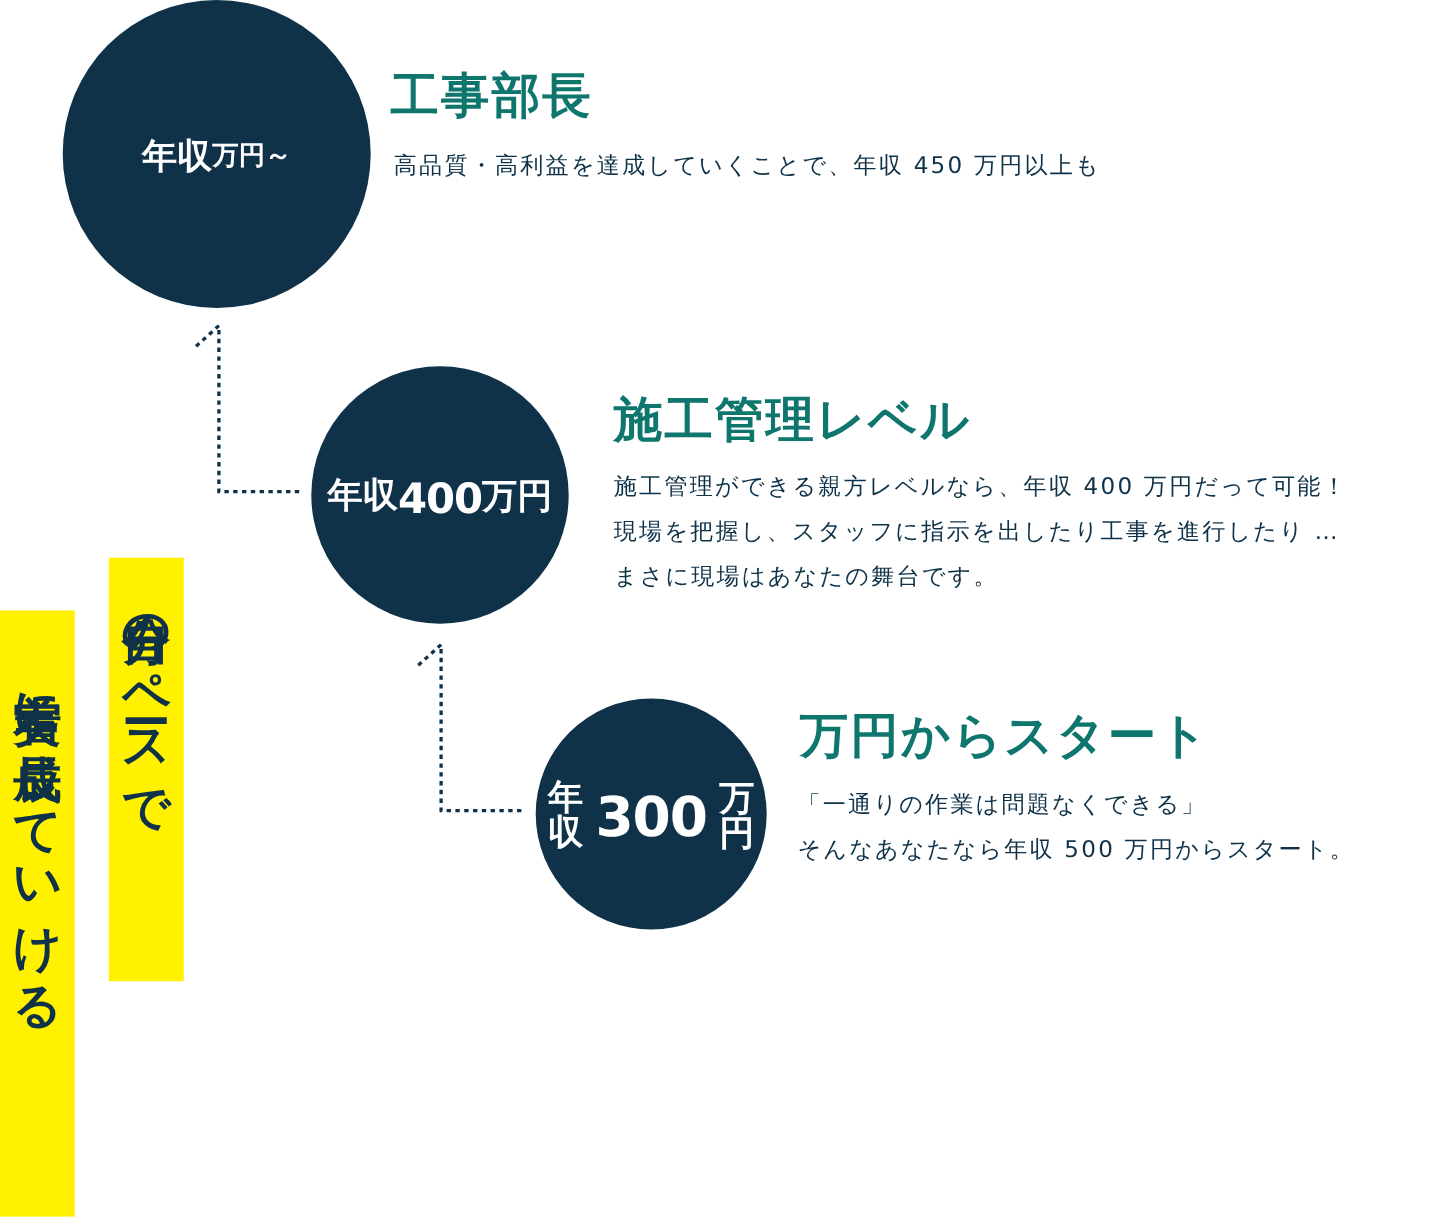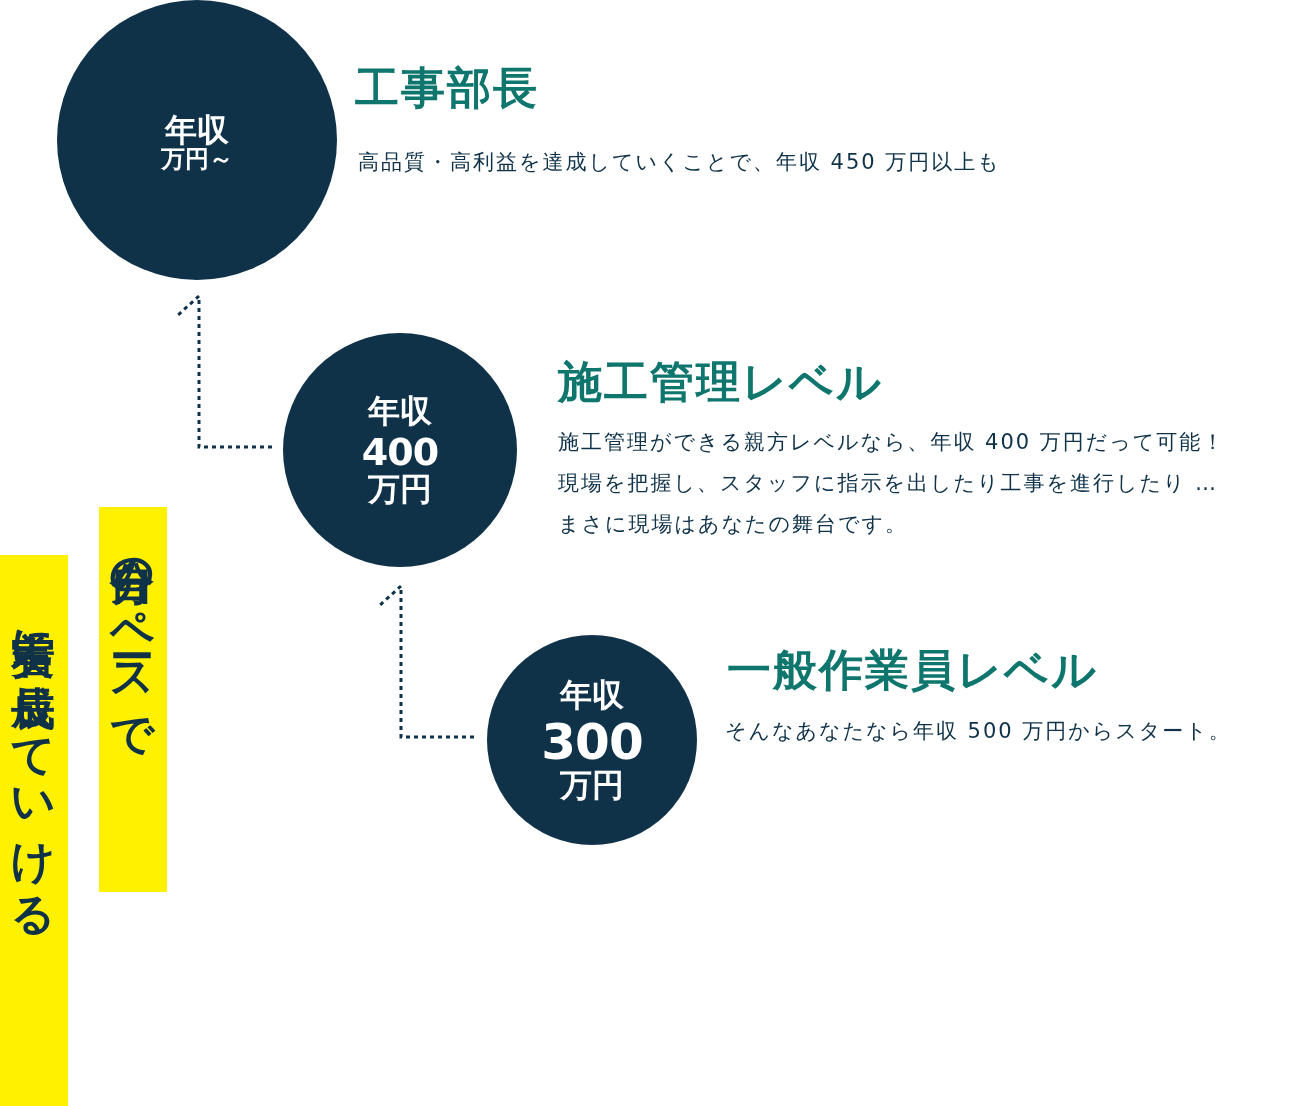--- a/index.html
+++ b/index.html
@@ -1,39 +1,39 @@
 <!DOCTYPE html>
 <html><head>
 <meta charset="utf-8">
 <style>
   html, body { margin:0; padding:0; background:#ffffff; }
   body { width:1300px; height:1106px; position:relative; overflow:hidden;
          font-family:"DejaVu Sans", "Liberation Sans", sans-serif; color:#0f3249; }
   .circle { position:absolute; border-radius:50%; background:#0f3249; color:#ffffff;
-            display:flex; flex-direction:column; align-items:center; justify-content:center;
+            display:flex; flex-direction:row; align-items:center; justify-content:center;
             font-weight:bold; text-align:center; }
   .circle .lbl { line-height:1; }
   .circle .num { line-height:1; letter-spacing:-1px; }
   .circle .unit { line-height:1; }
   #c1 { left:57px; top:0px; width:280px; height:280px; }
   #c1 .lbl { font-size:32px; margin-top:4px; }
   #c1 .num { font-size:54px; margin-top:10px; font-family:"DejaVu Sans", sans-serif; }
   #c1 .unit { font-size:24px; margin-top:1px; }
   #c2 { left:283px; top:333px; width:234px; height:234px; }
   #c2 .lbl { font-size:32px; }
   #c2 .num { font-size:38px; margin-top:6px; }
   #c2 .unit { font-size:32px; margin-top:2px; }
   #c3 { left:487px; top:635px; width:210px; height:210px; }
   #c3 .lbl { font-size:32px; }
   #c3 .num { font-size:50px; margin-top:6px; }
   #c3 .unit { font-size:32px; margin-top:2px; }
   .title { position:absolute; font-weight:bold; font-size:44px; line-height:1; color:#0f766e; white-space:nowrap; letter-spacing:2px; }
   .desc { position:absolute; font-size:21px; line-height:41px; color:#0f3249; white-space:nowrap; letter-spacing:2px; }
   #t1 { left:355px; top:66px; }
-  #d1 { left:358px; top:142px; }
+  #d1 { left:358px; top:130px; }
   #t2 { left:558px; top:360px; }
   #d2 { left:558px; top:422px; }
   #t3 { left:727px; top:648px; }
   #d3 { left:725px; top:711px; }
   .vband { position:absolute; background:#fff100; color:#0f3249; font-weight:bold;
            writing-mode:vertical-rl; text-orientation:upright; font-size:44px;
            display:flex; align-items:center; justify-content:flex-start; letter-spacing:2px; }
   #band1 { left:99px; top:507px; width:68px; height:385px; padding-top:18px; box-sizing:border-box; }
   #band2 { left:0px; top:555px; width:68px; height:551px; padding-top:40px; box-sizing:border-box; }
   svg.connector { position:absolute; left:0; top:0; pointer-events:none; }
@@ -71,19 +71,20 @@
   <div>施工管理ができる親方レベルなら、年収 400 万円だって可能！</div>
   <div>現場を把握し、スタッフに指示を出したり工事を進行したり …</div>
   <div>まさに現場はあなたの舞台です。</div>
 </div>
 
 <div class="circle" id="c3">
   <div class="lbl">年収</div>
   <div class="num">300</div>
   <div class="unit">万円</div>
 </div>
-<div class="title" id="t3">一般作業員レベル</div>
+<div class="title" id="t3">万円からスタート</div>
 <div class="desc" id="d3">
+  <div>「一通りの作業は問題なくできる」</div>
   <div>そんなあなたなら年収 500 万円からスタート。</div>
 </div>
 
 <div class="vband" id="band1">自分のペースで</div>
 <div class="vband" id="band2">着実に成長していける</div>
 
 </body></html>

